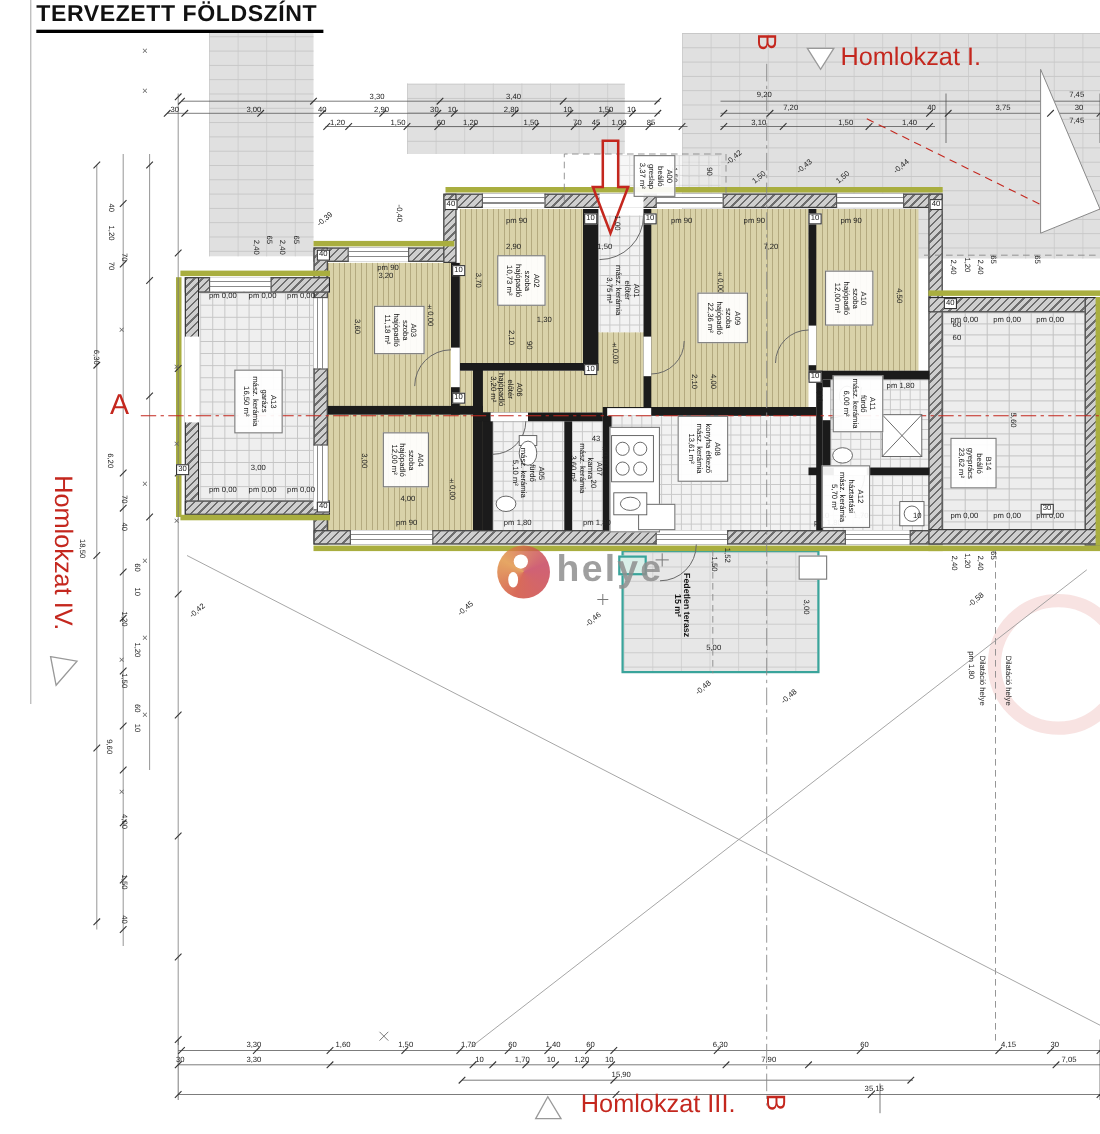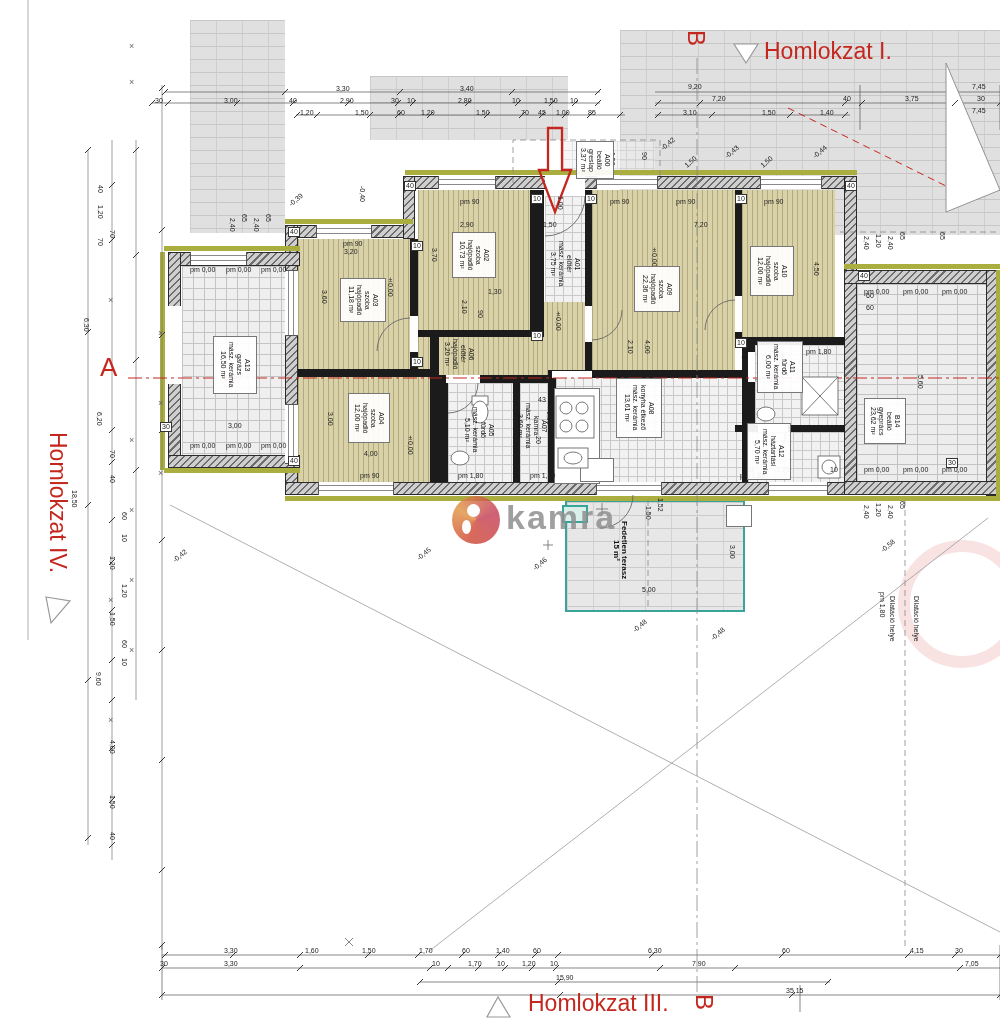--- a/index.html
+++ b/index.html
@@ -51,20 +51,21 @@
   .wm-logo::before{content:"";position:absolute;left:10px;top:24px;width:9px;height:14px;background:#fff;border-radius:50%}
   .wm-text{left:506px;top:498px;font-size:34px;color:#8f8f8f;font-weight:600;letter-spacing:2px;opacity:.85;z-index:9}
   .wm-ring{left:898px;top:540px;width:104px;height:104px;border-radius:50%;border:12px solid rgba(205,70,60,.15);z-index:1}
   .porchfloor{opacity:.55}
 </style>
 </head>
 <body>
 
 <div class="page">
 
+  <div class="abs title">TERVEZETT FÖLDSZÍNT</div>
 
   <div class="abs brick" style="left:190px;top:20px;width:95px;height:213px"></div>
   <div class="abs brick" style="left:370px;top:76px;width:198px;height:64px"></div>
   <div class="abs brick" style="left:620px;top:30px;width:380px;height:205px"></div>
   <div class="abs wm-ring"></div>
 
   <div class="abs tile porchfloor" style="left:563px;top:141px;width:92px;height:34px"></div>
   <div class="abs grid" style="left:182px;top:266px;width:103px;height:189px"></div>
   <div class="abs wood" style="left:298px;top:239px;width:112px;height:130px"></div>
   <div class="abs wood" style="left:298px;top:377px;width:141px;height:105px"></div>
@@ -343,21 +344,21 @@
     </svg>
 
   <div class="abs hl" style="left:764px;top:38px">Homlokzat I.</div>
   <div class="abs hl vtext" style="left:44px;top:432px">Homlokzat IV.</div>
   <div class="abs hl" style="left:528px;top:990px">Homlokzat III.</div>
   <div class="abs sectionletter vtext" style="left:682px;top:30px">B</div>
   <div class="abs sectionletter vtext" style="left:690px;top:994px">B</div>
   <div class="abs sectionletter" style="left:100px;top:352px;font-size:26px">A</div>
 
   <div class="abs wm-logo"></div>
-  <div class="abs wm-text">kamra</div>
+  <div class="abs wm-text">helye</div>
 
   <div id="annot">
       <span class="dim" style="left: 336px; top: 85px;">3,30</span>
       <span class="dim" style="left: 460px; top: 85px;">3,40</span>
       <span class="dim" style="left: 155px; top: 97px;">30</span>
       <span class="dim" style="left: 224px; top: 97px;">3,00</span>
       <span class="dim" style="left: 289px; top: 97px;">40</span>
       <span class="dim" style="left: 340px; top: 97px;">2,90</span>
       <span class="dim" style="left: 391px; top: 97px;">30</span>
       <span class="dim" style="left: 407px; top: 97px;">10</span>

